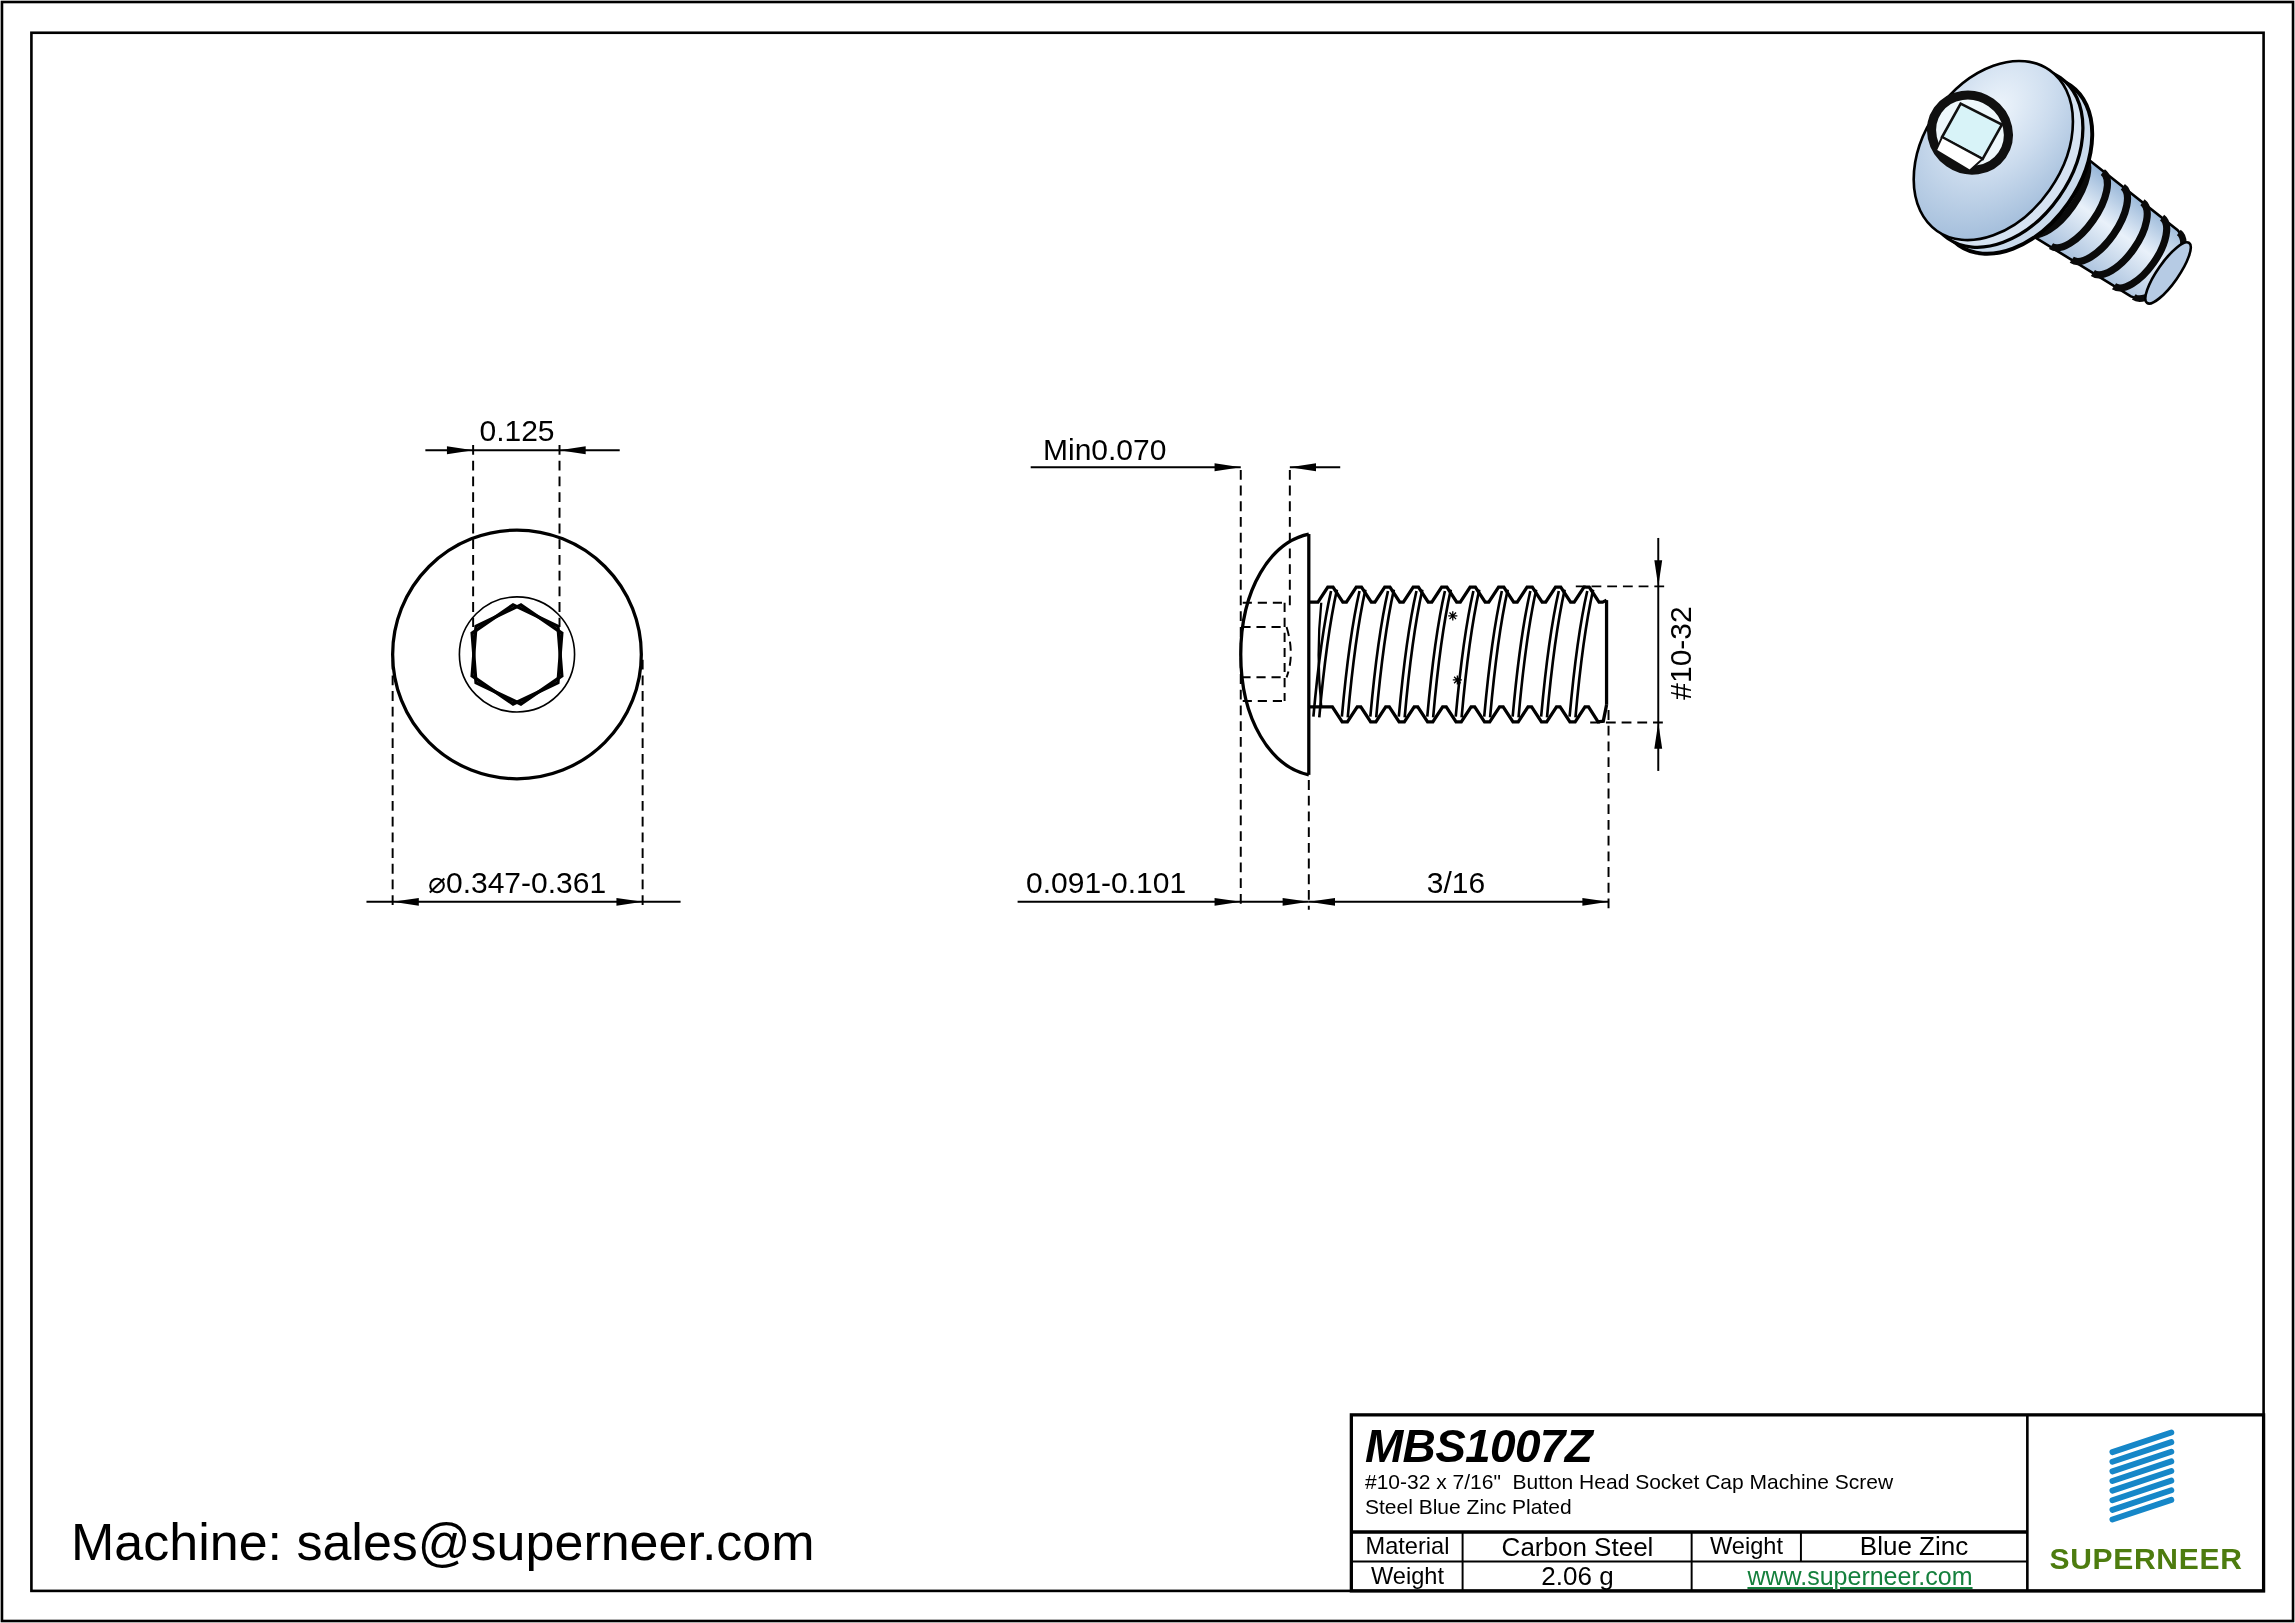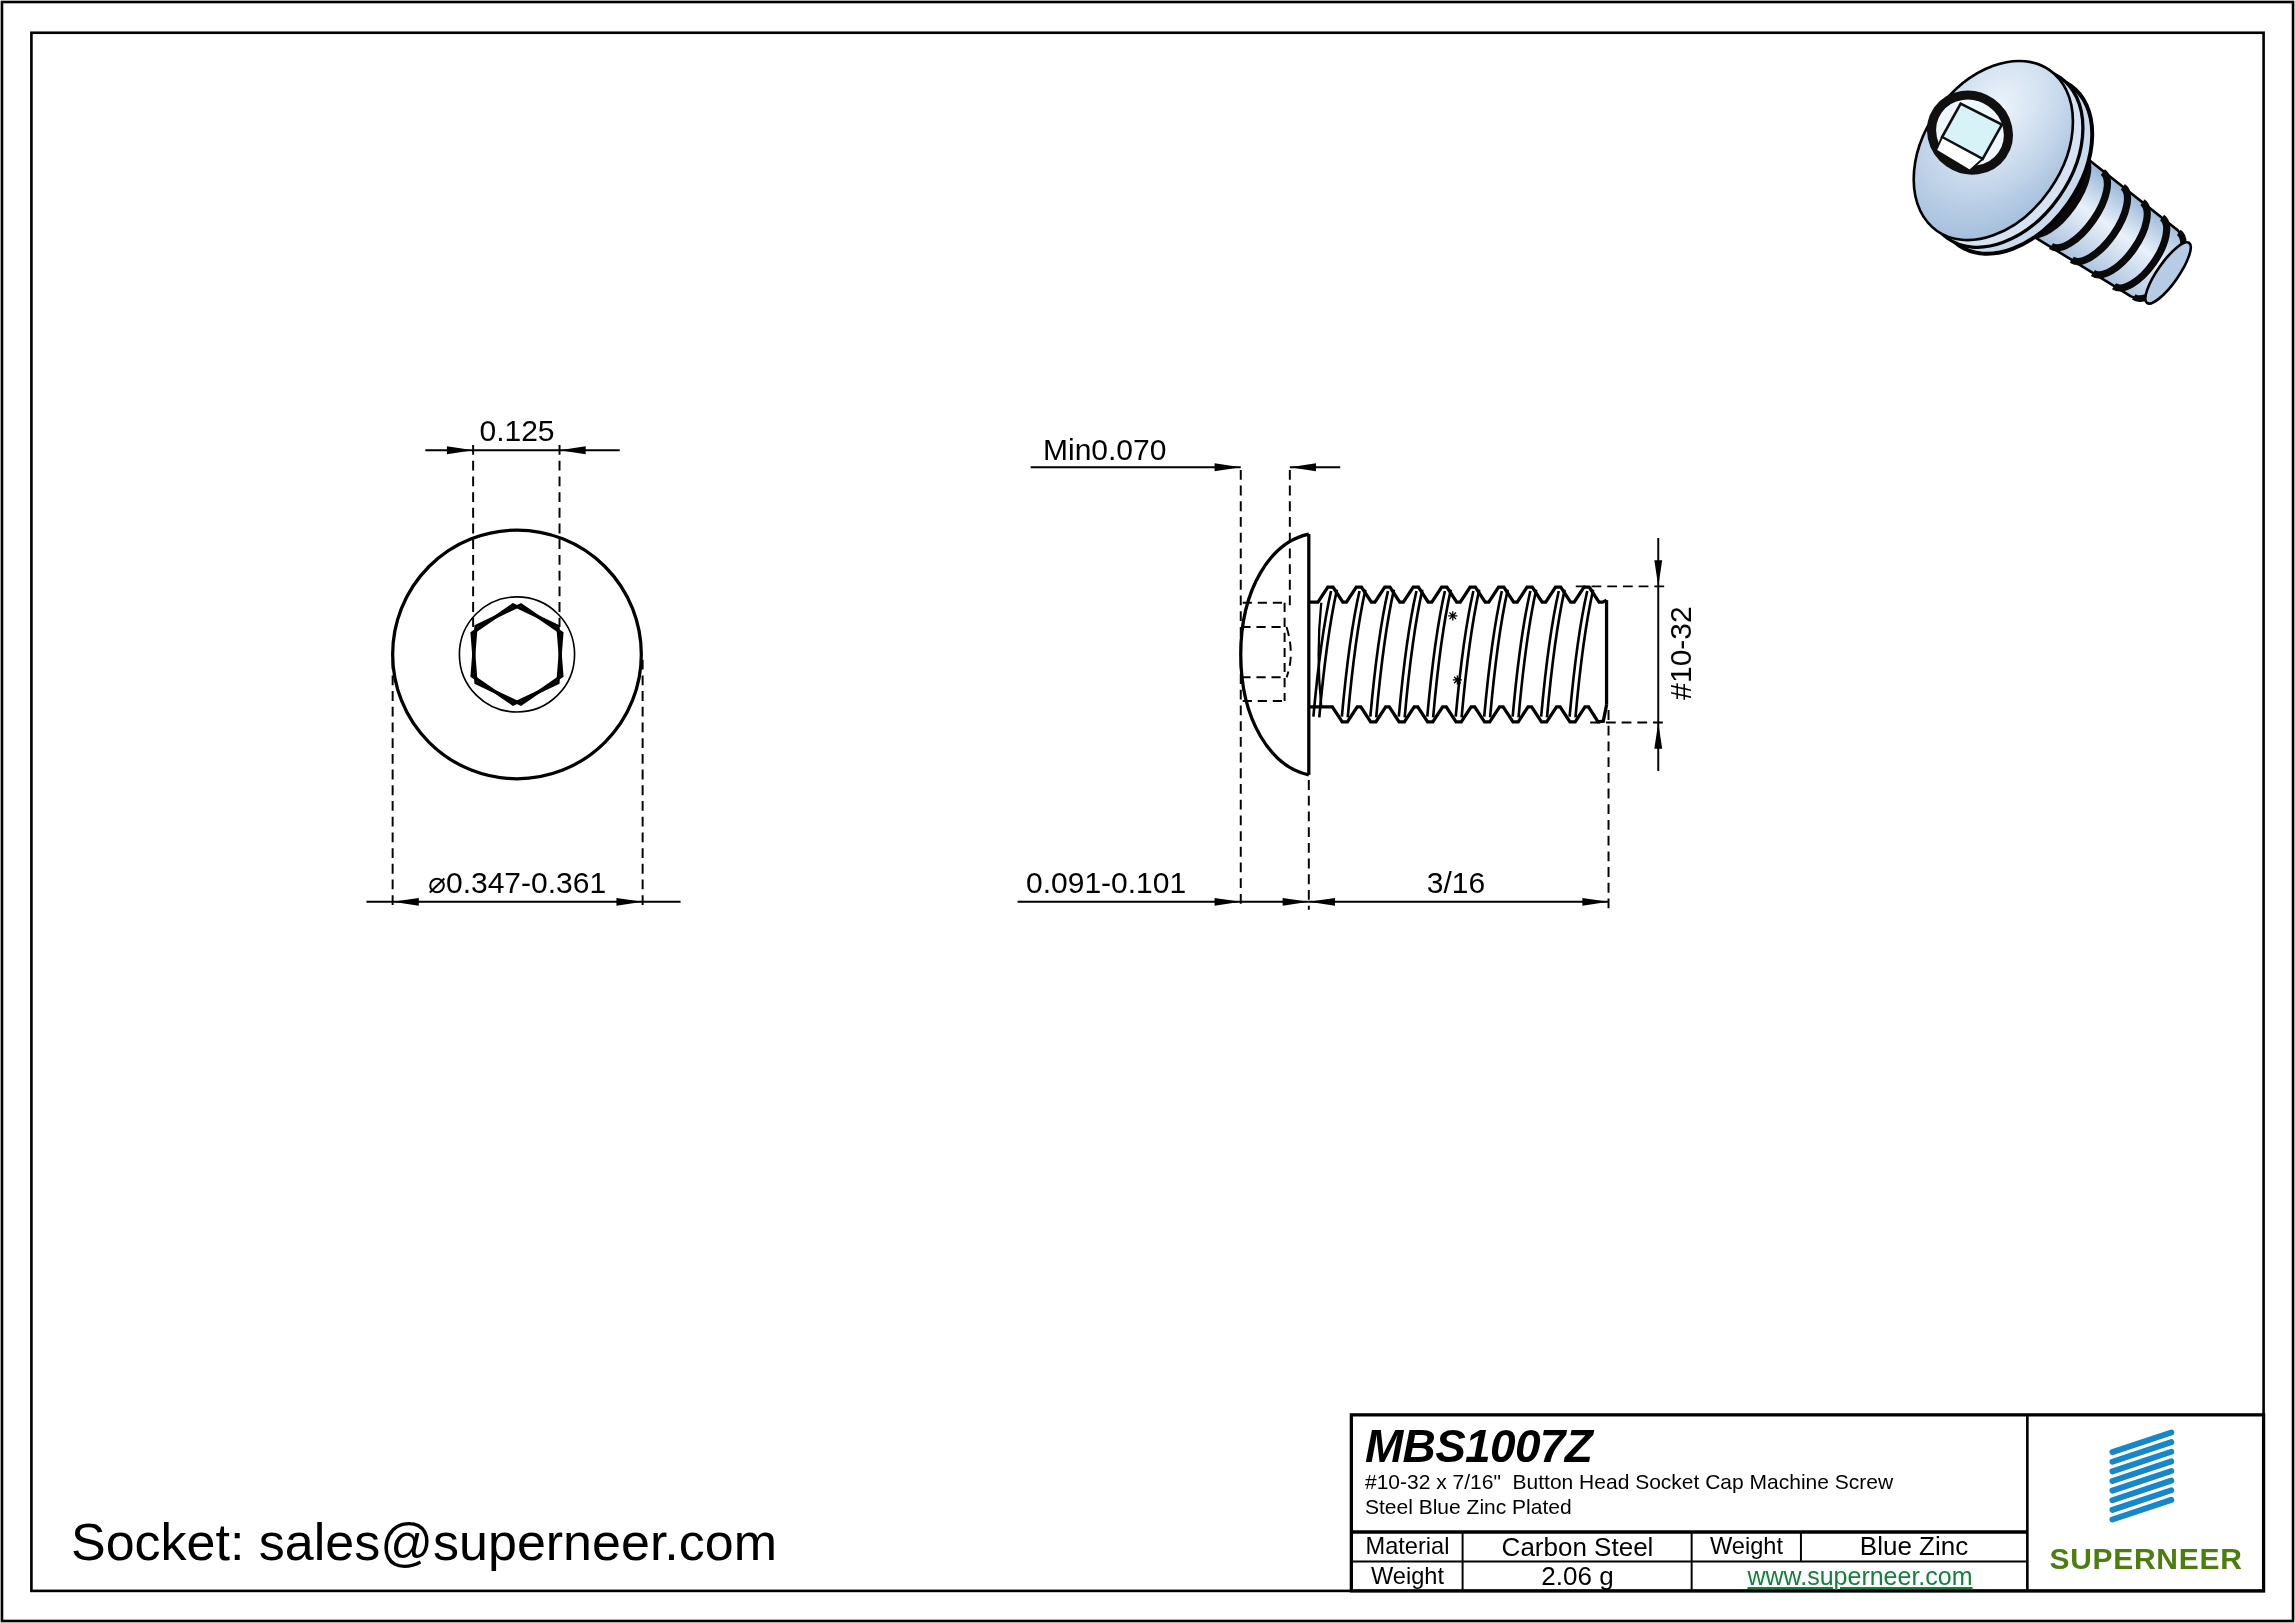--- a/index.html
+++ b/index.html
@@ -183,21 +183,21 @@
 </svg>
 
 <div class="txt dim center" style="left:517px;top:416px;">0.125</div>
 <div class="txt dim center" style="left:517px;top:868px;text-align:center;">⌀0.347-0.361</div>
 
 <div class="txt dim" style="left:1043px;top:435px;">Min0.070</div>
 <div class="txt dim" style="left:1026px;top:868px;">0.091-0.101</div>
 <div class="txt dim center" style="left:1456px;top:868px;">3/16</div>
 <div class="txt dim rot90" style="left:1681px;top:653px;">#10-32</div>
 
-<div class="txt contact" style="left:71px;top:1516px;">Socket: sales@superneer.com</div>
+<div class="txt contact" style="left:71px;top:1516px;">Machine: sales@superneer.com</div>
 
 <div class="txt pn" style="left:1365px;top:1423px;font-style:italic;">MBS1007Z</div>
 <div class="txt desc" style="left:1365px;top:1470px;">#10-32 x 7/16"  Button Head Socket Cap Machine Screw</div>
 <div class="txt desc" style="left:1365px;top:1495px;">Steel Blue Zinc Plated</div>
 
 <div class="tb-cell lbl" style="left:1352px;top:1532px;width:111px;height:29.5px;">Material</div>
 <div class="tb-cell val" style="left:1463px;top:1532px;width:229px;height:30px;">Carbon Steel</div>
 <div class="tb-cell lbl" style="left:1692px;top:1532px;width:109px;height:29.5px;">Weight</div>
 <div class="tb-cell val" style="left:1801px;top:1532px;width:226px;height:29.5px;">Blue Zinc</div>
 <div class="tb-cell lbl" style="left:1352px;top:1562px;width:111px;height:29.5px;">Weight</div>

